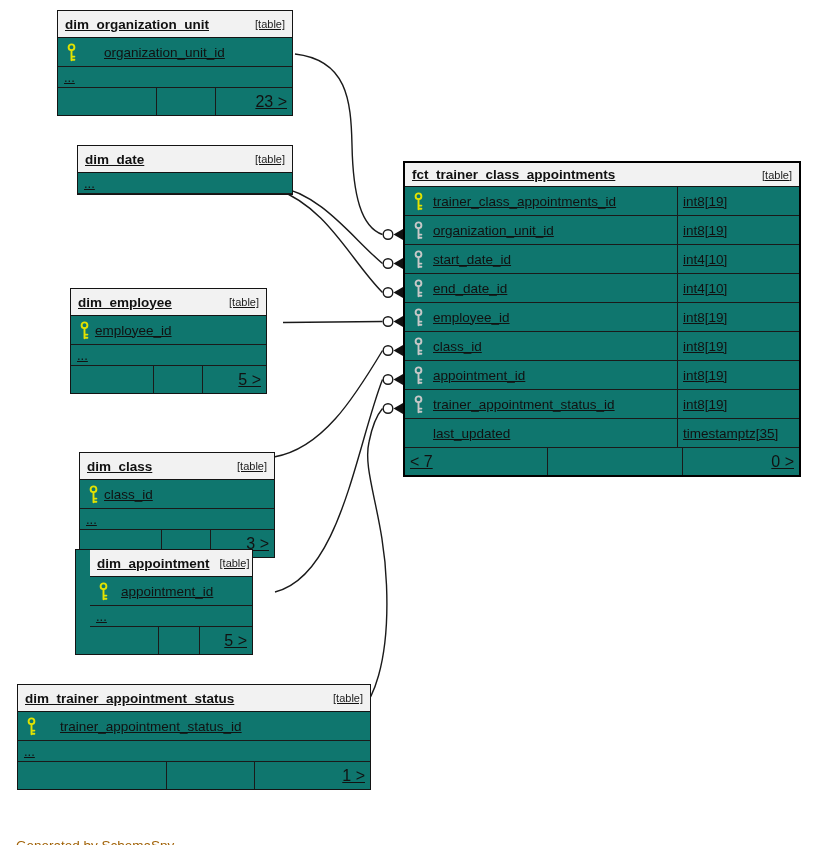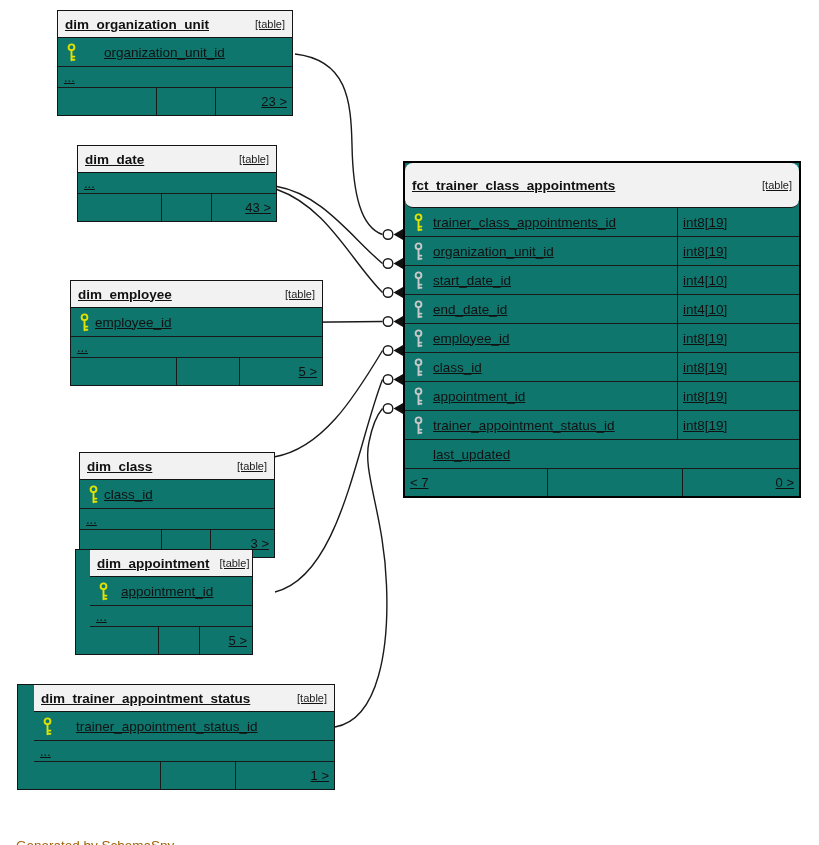--- a/index.html
+++ b/index.html
@@ -12,42 +12,42 @@
 
   
   .tbl { position:absolute; background:#0f766e; border:1.6px solid #141414; box-sizing:border-box;text-decoration:underline; }
   .tbl.fact { border-width:2.6px; border-color:#000; }
 
   .thead {
     display:flex; align-items:center; justify-content:space-between;
     background:#f2f2f2; border-bottom:1.4px solid #141414;
     height:27px; padding:0 7px; box-sizing:border-box;
   }
-  .fact .thead { height:45px;border-radius:8px; }
+  .fact .thead { height:24px; }
   .tname { font-weight:bold; font-size:13.5px; white-space:nowrap; }
   .tbadge { font-size:11px; color:#1c1c1c; white-space:nowrap; margin-left:10px; }
 
   .trow {
     display:flex; align-items:center; height:29px;
     border-bottom:1.2px solid #1a1a1a; box-sizing:border-box; font-size:13.5px;
   }
   .namecell { display:flex; align-items:center; flex:1; min-width:0; height:100%; }
   .keyicon { display:inline-flex; width:12px; margin-left:8px; flex:none; }
   .keyicon svg { width:11px; height:19px; display:block; }
   .keyicon.pk { color:#e2e200; }
   .keyicon.fk { color:#c8c8c8; }
   .keyicon.none { visibility:hidden; }
   .cname { white-space:nowrap; }
 
   .ellipsisrow {
     height:21px; border-bottom:1.2px solid #1a1a1a; box-sizing:border-box;
     font-size:13px; padding-left:6px; display:flex; align-items:center;
   }
 
-  .tfoot { display:flex; height:27px; box-sizing:border-box; font-size:13px; }
+  .tfoot { display:flex; height:27px; box-sizing:border-box; font-size:16px; }
   .fcell { box-sizing:border-box; height:100%; display:flex; align-items:center; }
   .fcell + .fcell { border-left:1.2px solid #1a1a1a; }
   .dim .fcell.c1 { width:42%; }
   .dim .fcell.c2 { width:25%; }
   .dim .fcell.c3 { width:33%; justify-content:flex-end; padding-right:5px; }
 
   .fact .frow .ctype {
     width:122px; flex:none; border-left:1.2px solid #1a1a1a; height:100%;
     display:flex; align-items:center; padding-left:5px; box-sizing:border-box;
     white-space:nowrap;
@@ -122,34 +122,29 @@
       <span class="cname" style="margin-left:26px">organization_unit_id</span>
     </div>
     <div class="ellipsisrow">...</div>
     <div class="tfoot">
       <span class="fcell c1"></span>
       <span class="fcell c2"></span>
       <span class="fcell c3">23 &gt;</span>
     </div>
   </div>
 
-  <div class="tbl dim" style="left:77px;top:145px;width:200px;">
+  <div class="tbl dim" style="left:77px;top:145px;width:216px;">
     <div class="thead">
       <span class="tname">dim_date</span>
       <span class="tbadge">[table]</span>
     </div>
     <div class="ellipsisrow">...</div>
-    <div class="tfoot">
-      <span class="fcell c1"></span>
-      <span class="fcell c2"></span>
-      <span class="fcell c3">43 &gt;</span>
-    </div>
-  </div>
-
-  <div class="tbl dim" style="left:70px;top:280px;width:253px;">
+  </div>
+
+  <div class="tbl dim" style="left:70px;top:288px;width:197px;">
     <div class="thead">
       <span class="tname">dim_employee</span>
       <span class="tbadge">[table]</span>
     </div>
     <div class="trow">
       <span class="keyicon pk">
           <svg viewBox="0 0 11 19">
             <g fill="none" stroke="currentColor" stroke-width="1.9" stroke-linecap="round">
               <circle cx="5.5" cy="4.3" r="2.9"></circle>
               <path d="M5.5,7.4 V17.2 M5.5,13.6 H8.4 M5.5,16.7 H8.4"></path>
@@ -207,21 +202,21 @@
       <span class="cname" style="margin-left:11px">appointment_id</span>
     </div>
     <div class="ellipsisrow">...</div>
     <div class="tfoot">
       <span class="fcell c1"></span>
       <span class="fcell c2"></span>
       <span class="fcell c3">5 &gt;</span>
     </div>
   </div>
 
-  <div class="tbl dim" style="left:17px;top:684px;width:318px;padding-left:16px;">
+  <div class="tbl dim" style="left:17px;top:684px;width:354px;">
     <div class="thead">
       <span class="tname">dim_trainer_appointment_status</span>
       <span class="tbadge">[table]</span>
     </div>
     <div class="trow">
       <span class="keyicon pk">
           <svg viewBox="0 0 11 19">
             <g fill="none" stroke="currentColor" stroke-width="1.9" stroke-linecap="round">
               <circle cx="5.5" cy="4.3" r="2.9"></circle>
               <path d="M5.5,7.4 V17.2 M5.5,13.6 H8.4 M5.5,16.7 H8.4"></path>
@@ -356,20 +351,21 @@
         </span>
       <span class="ctype">int8[19]</span>
     </div>
     <div class="trow frow">
       <span class="namecell">
           <span class="keyicon none">
             <svg viewBox="0 0 11 19"></svg>
           </span>
       <span class="cname" style="margin-left:8px">last_updated</span>
         </span>
+      <span class="ctype">timestamptz[35]</span>
     </div>
 
     <div class="tfoot">
       <span class="fcell c1">&lt; 7</span>
       <span class="fcell c2"></span>
       <span class="fcell c3">0 &gt;</span>
     </div>
   </div>
 
   <div class="credit">Generated by SchemaSpy</div>

